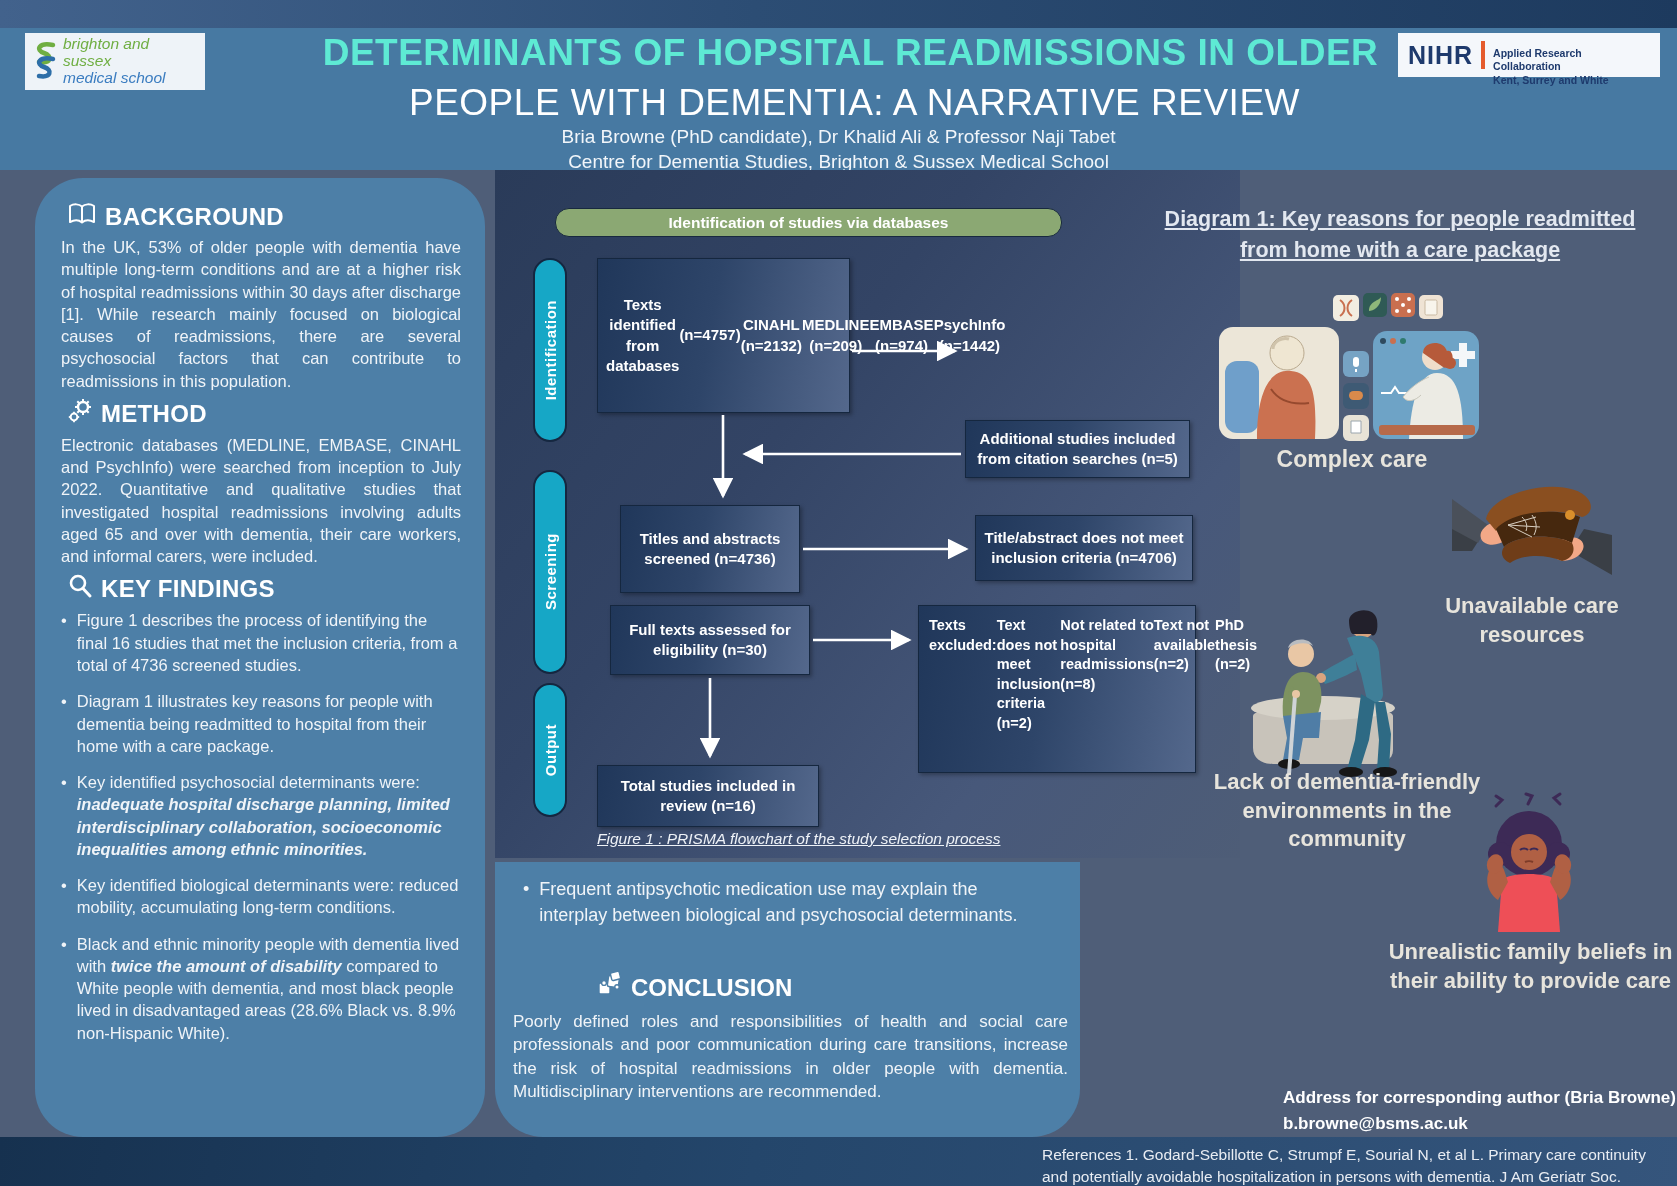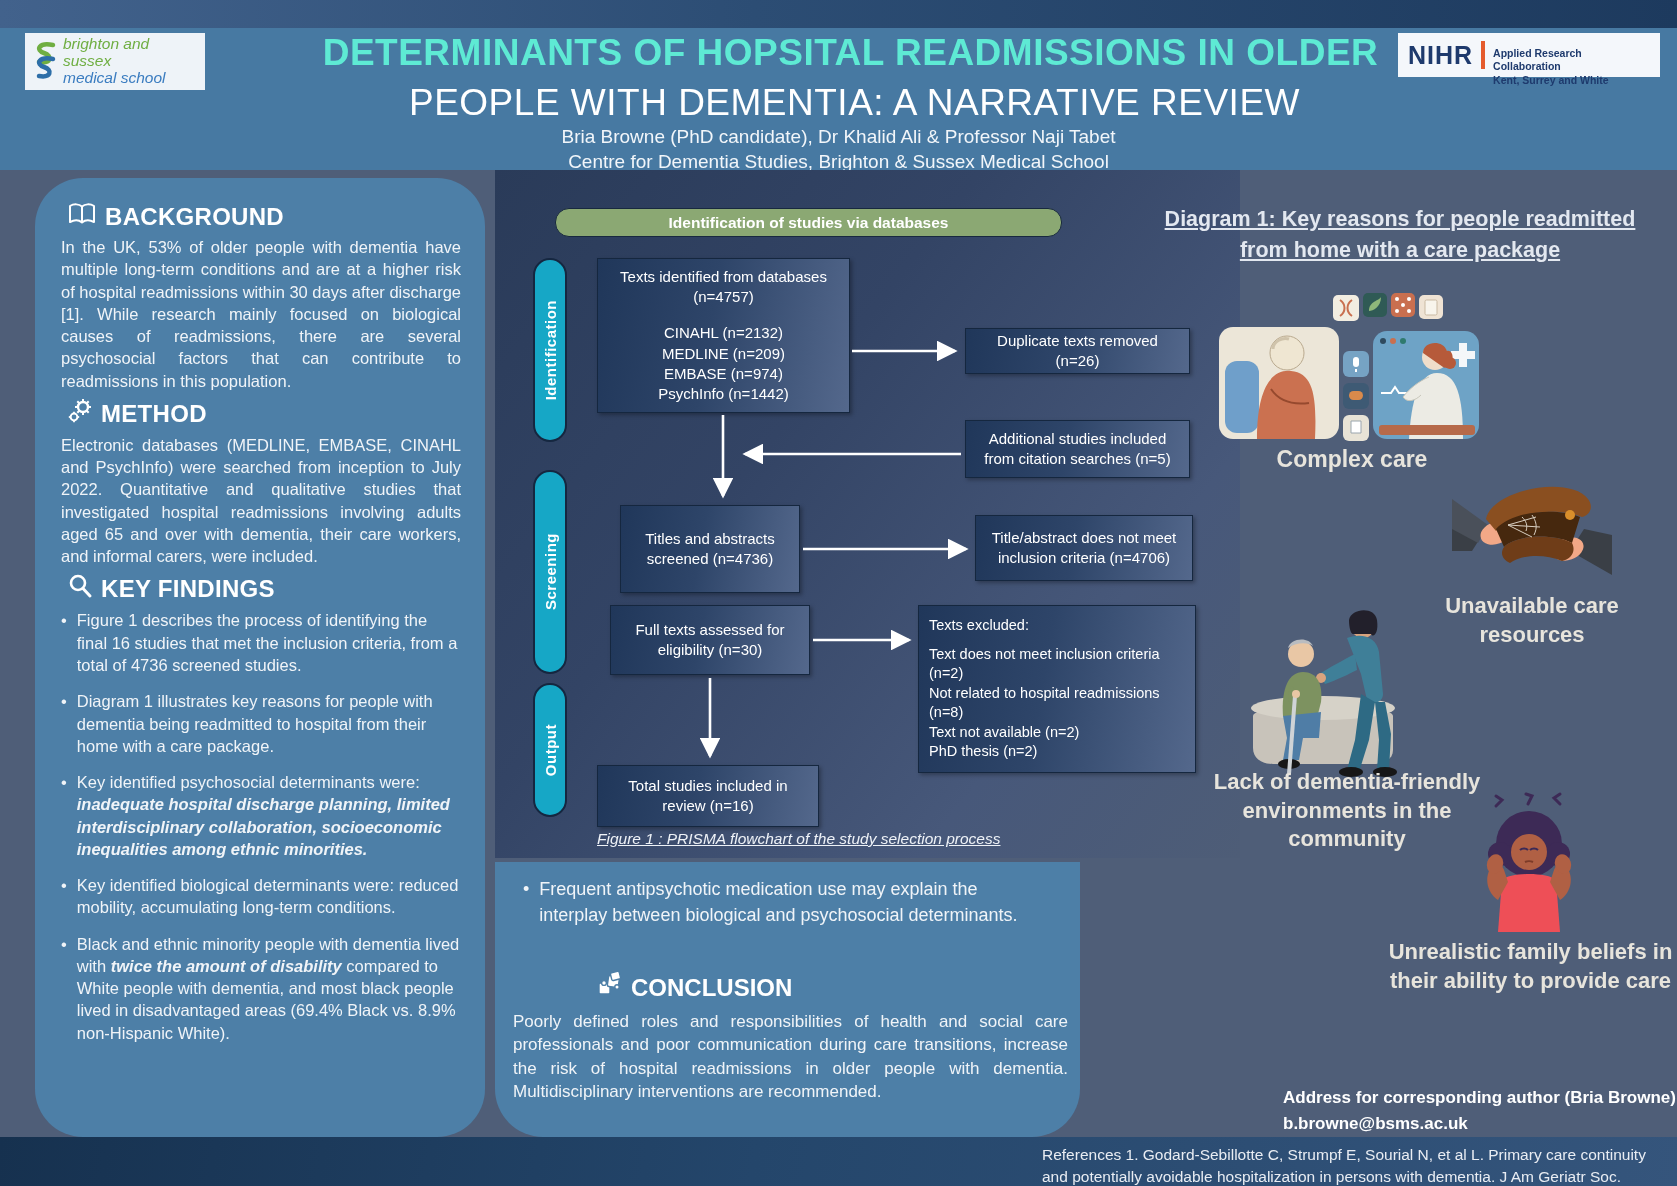--- a/index.html
+++ b/index.html
@@ -51,22 +51,22 @@
     justify-content:center;color:#ffffff;font-weight:bold;font-size:15.5px;}
   .stage{width:30px;background:#16a7c6;border:2px solid #152740;border-radius:17px;
     display:flex;align-items:center;justify-content:center;}
   .stage span{writing-mode:vertical-rl;transform:rotate(180deg);color:#ffffff;
     font-weight:bold;font-size:15px;letter-spacing:.5px;}
   .stage-id{left:38px;top:88px;height:180px;}
   .stage-sc{left:38px;top:300px;height:200px;}
   .stage-ou{left:38px;top:513px;height:130px;}
   .fbox{background:linear-gradient(100deg,#20375a 0%,#2e4569 45%,#54688c 100%);
     border:1.5px solid #15273f;box-shadow:2px 2px 4px rgba(0,0,0,.3);
-    color:#ffffff;font-weight:normal;font-size:15px;box-sizing:border-box;
-    display:flex;flex-direction:column;align-items:center;justify-content:center;
+    color:#ffffff;font-weight:bold;font-size:15px;box-sizing:border-box;
+    display:flex;flex-direction:row;align-items:center;justify-content:space-between;
     text-align:center;line-height:1.35;padding:4px 8px;}
   .fbox-a{left:102px;top:88px;width:253px;height:155px;}
   .fbox-b{left:470px;top:158px;width:225px;height:46px;}
   .fbox-c{left:470px;top:250px;width:225px;height:58px;}
   .fbox-d{left:125px;top:335px;width:180px;height:88px;}
   .fbox-e{left:480px;top:345px;width:218px;height:66px;}
   .fbox-f{left:115px;top:435px;width:200px;height:70px;}
   .fbox-g{left:423px;top:435px;width:278px;height:168px;align-items:flex-start;
     text-align:left;font-size:14.5px;padding:10px 10px;}
   .fbox-h{left:102px;top:595px;width:222px;height:62px;}
@@ -201,21 +201,21 @@
     <div class="kf-item">
       <span class="kf-dot">•</span>
       <span><span>Key identified psychosocial determinants were: </span><span class="bold-it">inadequate hospital discharge planning, limited interdisciplinary collaboration, socioeconomic inequalities among ethnic minorities.</span></span>
     </div>
     <div class="kf-item">
       <span class="kf-dot">•</span>
       <span>Key identified biological determinants were: reduced mobility, accumulating long-term conditions.</span>
     </div>
     <div class="kf-item">
       <span class="kf-dot">•</span>
-      <span><span>Black and ethnic minority people with dementia lived with </span><span class="bold-it">twice the amount of disability</span><span> compared to White people with dementia, and most black people lived in disadvantaged areas (69.4% Black vs. 8.9% non-Hispanic White).</span></span>
+      <span><span>Black and ethnic minority people with dementia lived with </span><span class="bold-it">twice the amount of disability</span><span> compared to White people with dementia, and most black people lived in disadvantaged areas (28.6% Black vs. 8.9% non-Hispanic White).</span></span>
     </div>
   </div>
 
   <div class="abs flow-panel">
 
     <div class="abs banner">Identification of studies via databases</div>
 
     <div class="abs stage stage-id">
       <span>Identification</span>
     </div>
@@ -229,21 +229,20 @@
     <div class="abs fbox fbox-a">
       <div>Texts identified from databases</div>
       <div>(n=4757)</div>
       <div class="db-gap"></div>
       <div>CINAHL (n=2132)</div>
       <div>MEDLINE (n=209)</div>
       <div>EMBASE (n=974)</div>
       <div>PsychInfo (n=1442)</div>
     </div>
 
-    <div class="abs fbox fbox-b">Duplicate texts removed (n=26)</div>
     <div class="abs fbox fbox-c">Additional studies included from citation searches (n=5)</div>
     <div class="abs fbox fbox-d">Titles and abstracts screened (n=4736)</div>
     <div class="abs fbox fbox-e">Title/abstract does not meet inclusion criteria (n=4706)</div>
     <div class="abs fbox fbox-f">Full texts assessed for eligibility (n=30)</div>
 
     <div class="abs fbox fbox-g">
       <div>Texts excluded:</div>
       <div class="excl-gap"></div>
       <div>Text does not meet inclusion criteria (n=2)</div>
       <div>Not related to hospital readmissions (n=8)</div>

